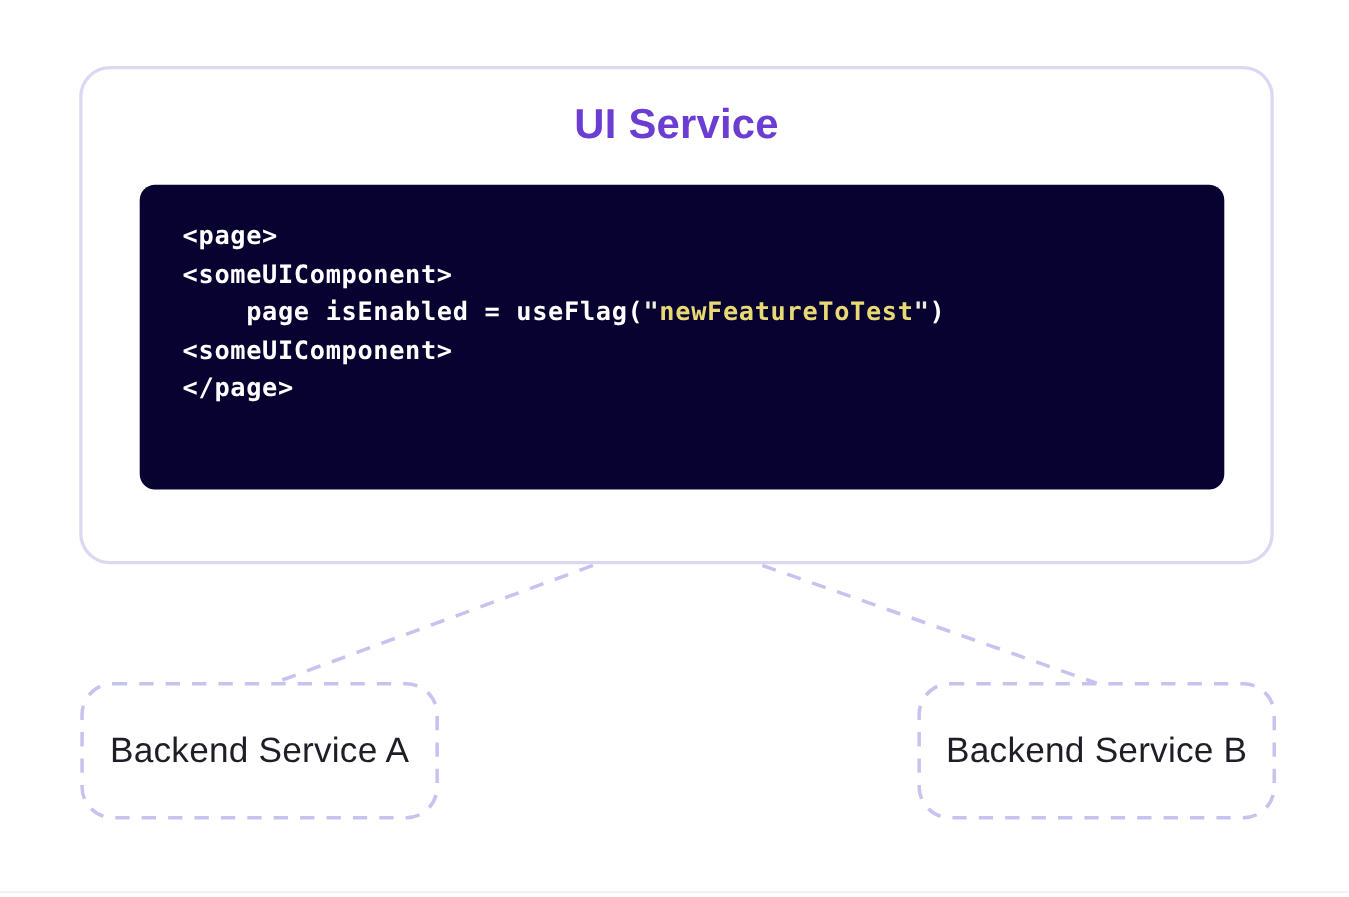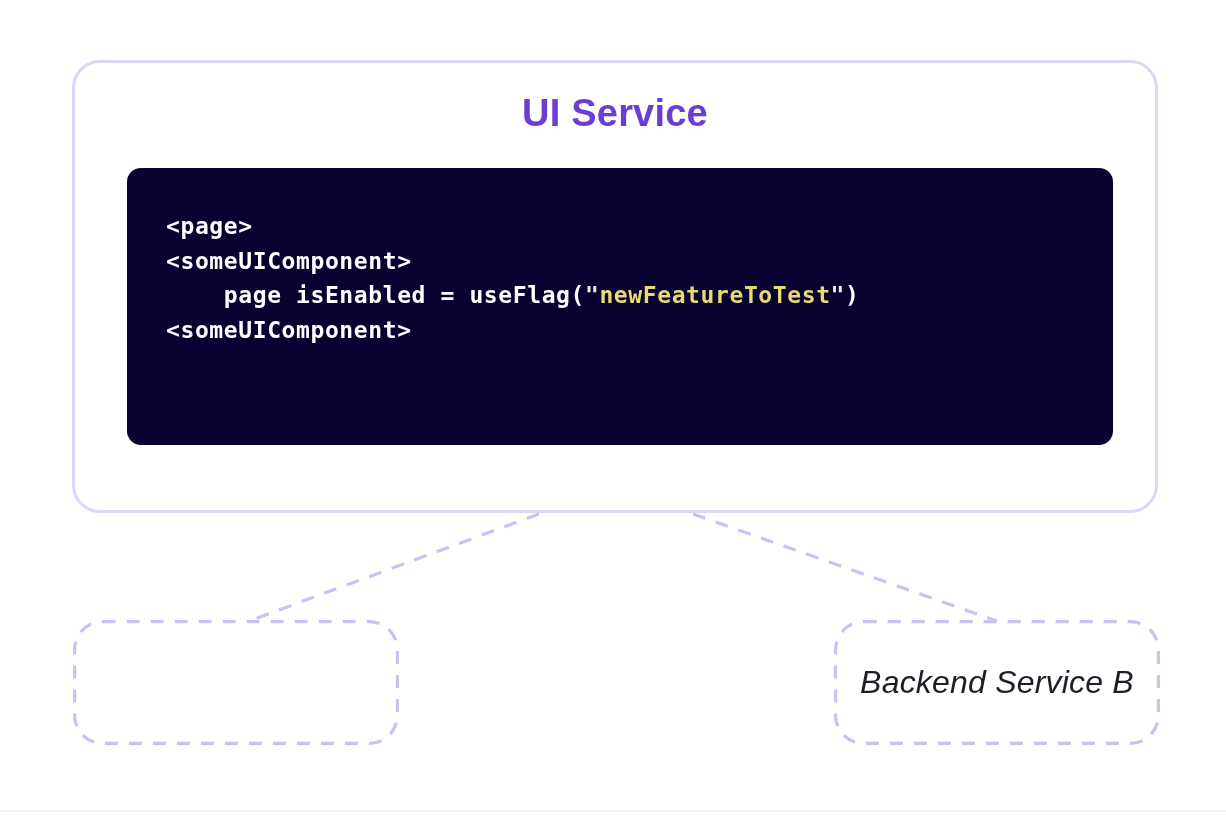--- a/index.html
+++ b/index.html
@@ -39,21 +39,21 @@
     letter-spacing:0.2px;
     color:var(--title);
   }
   
   .code-block{
     position:absolute;
     left:52px;top:105px;
     width:986px;height:277px;
     background:var(--code-background);
     border-radius:14px;
-    padding:41px 30px 0 39px;
+    padding:30px 30px 0 39px;
     overflow:hidden;
   }
   .code-line{
     font-family:"DejaVu Sans Mono",monospace;
     font-size:23px;
     font-weight:700;
     line-height:34.6px;
     letter-spacing:0.6px;
     white-space:pre;
     color:var(--code-text);
@@ -74,21 +74,21 @@
     stroke-dasharray:13 11;
   }
   
   .backend-node{
     position:absolute;
     top:620px;
     width:326px;height:125px;
     display:flex;align-items:center;justify-content:center;
   }
   .backend-node-a{left:73px;}
-  .backend-node-b{left:834px;font-style:italic;}
+  .backend-node-b{left:834px;}
   .backend-label{
     font-size:32px;
     font-weight:400;
     color:var(--backend-label);
     letter-spacing:0.2px;
   }
   .bottom-edge{
     position:absolute;
     left:0;top:810px;
     width:1226px;height:2px;
@@ -107,23 +107,27 @@
     <rect x="835.6" y="621.6" width="322.8" height="121.8" rx="28"></rect>
   </svg>
 
   <div class="ui-service-node">
     <div class="ui-service-title">UI Service</div>
     <div class="code-block">
         <div class="code-line"><span>&lt;page&gt;</span></div>
         <div class="code-line"><span>&lt;someUIComponent&gt;</span></div>
         <div class="code-line"><span>    page isEnabled = useFlag(</span><span class="tok-quote">"</span><span class="tok-string">newFeatureToTest</span><span class="tok-quote">"</span><span>)</span></div>
         <div class="code-line"><span>&lt;someUIComponent&gt;</span></div>
+        <div class="code-line"><span>&lt;/page&gt;</span></div>
       </div>
   </div>
 
+  <div class="backend-node backend-node-a">
+    <span class="backend-label">Backend Service A</span>
+  </div>
 
   <div class="backend-node backend-node-b">
     <span class="backend-label">Backend Service B</span>
   </div>
 
   <div class="bottom-edge"></div>
 
 </div>
 
 </body></html>

